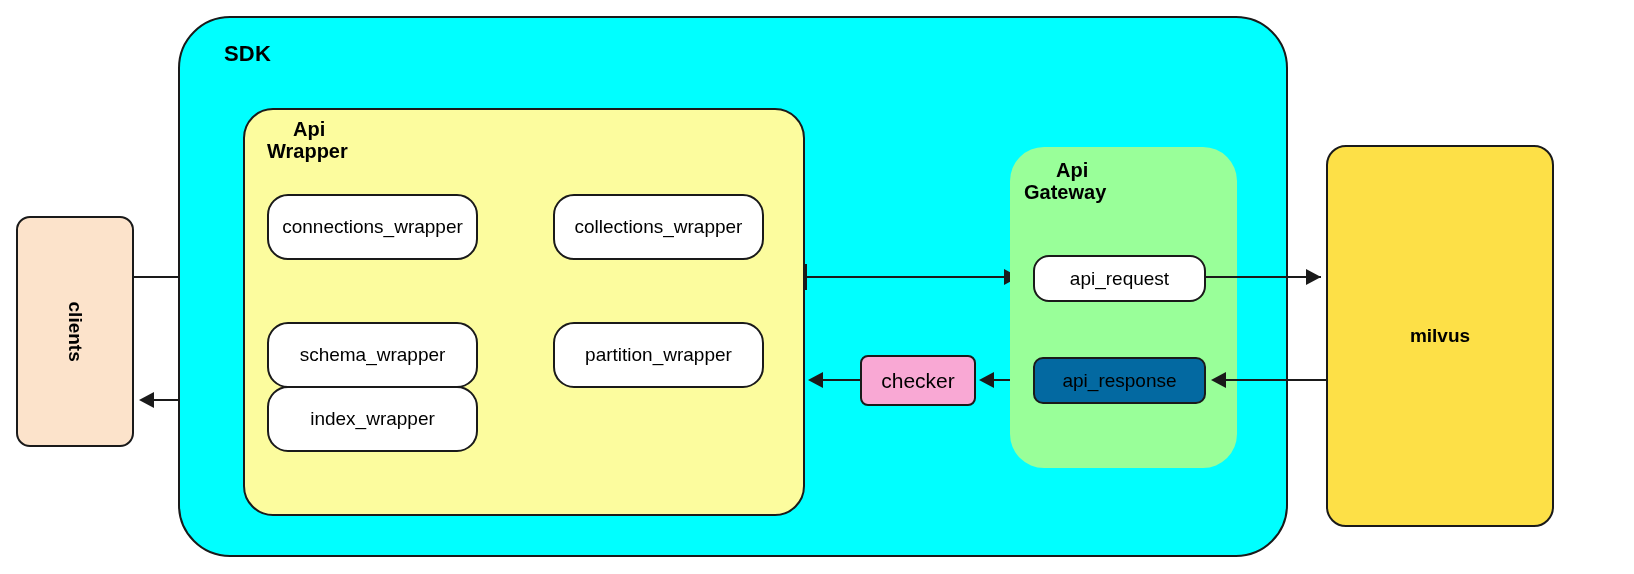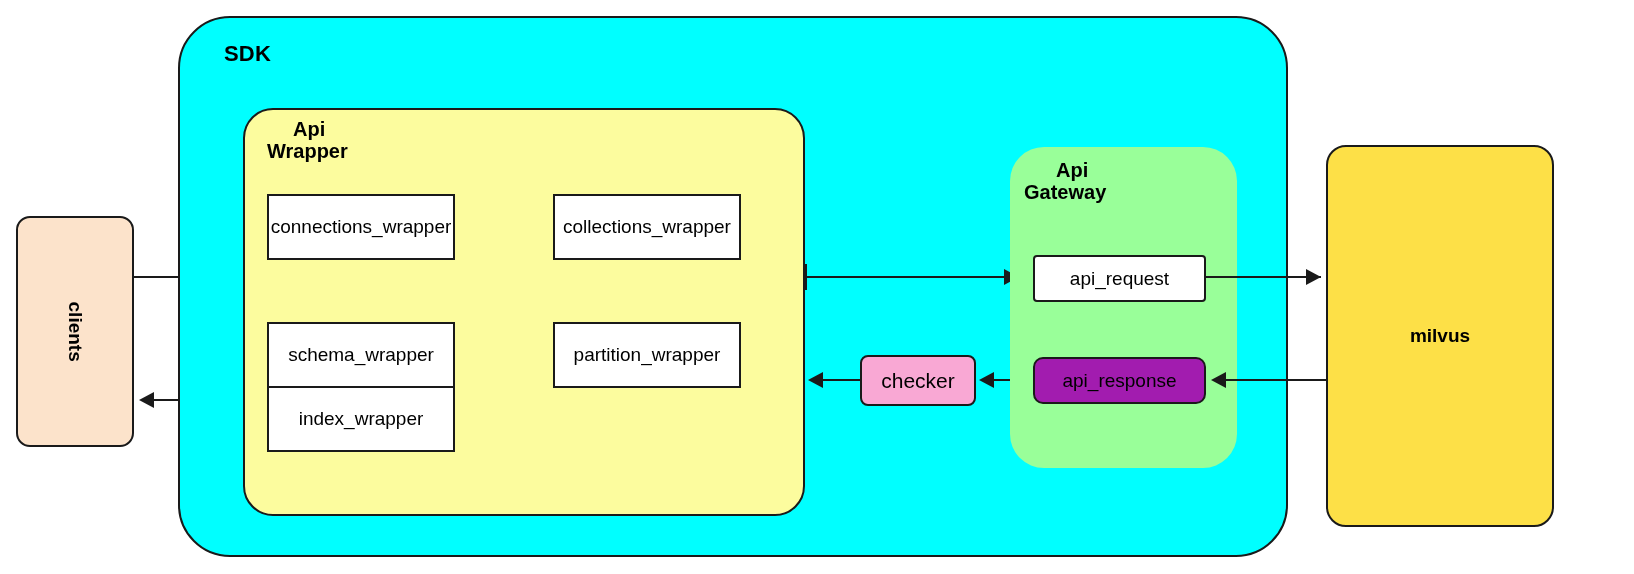--- a/index.html
+++ b/index.html
@@ -66,24 +66,24 @@
     font-weight: bold;
     text-align: left;
     width: 200px;
   }
   #api-wrapper-label .l1 { display: block; padding-left: 26px; }
   #api-wrapper-label .l2 { display: block; }
 
   
   .leaf {
     background: #ffffff;
-    border-radius: 0;
+    border-radius: 21px;
     font-size: 19px;
     height: 66px;
-    width: 188px;
+    width: 211px;
   }
   .col-a { left: 267px; }
   .col-b { left: 553px; }
   .row-1 { top: 194px; }
   .row-2 { top: 290px; margin-top: 32px; }
   .row-3 { top: 386px; }
 
   
   #api-gateway-panel {
     left: 1010px;
@@ -106,29 +106,29 @@
   }
   #api-gateway-label .l1 { display: block; padding-left: 32px; }
   #api-gateway-label .l2 { display: block; }
 
   #api-request-box {
     left: 1033px;
     top: 255px;
     width: 173px;
     height: 47px;
     background: #ffffff;
-    border-radius: 4px;
+    border-radius: 16px;
     font-size: 19px;
   }
   #api-response-box {
     left: 1033px;
     top: 357px;
     width: 173px;
     height: 47px;
-    background: #a21caf;
+    background: #0369a1;
     border-radius: 10px;
     font-size: 19px;
   }
 
   
   #checker-box {
     left: 860px;
     top: 355px;
     width: 116px;
     height: 51px;

